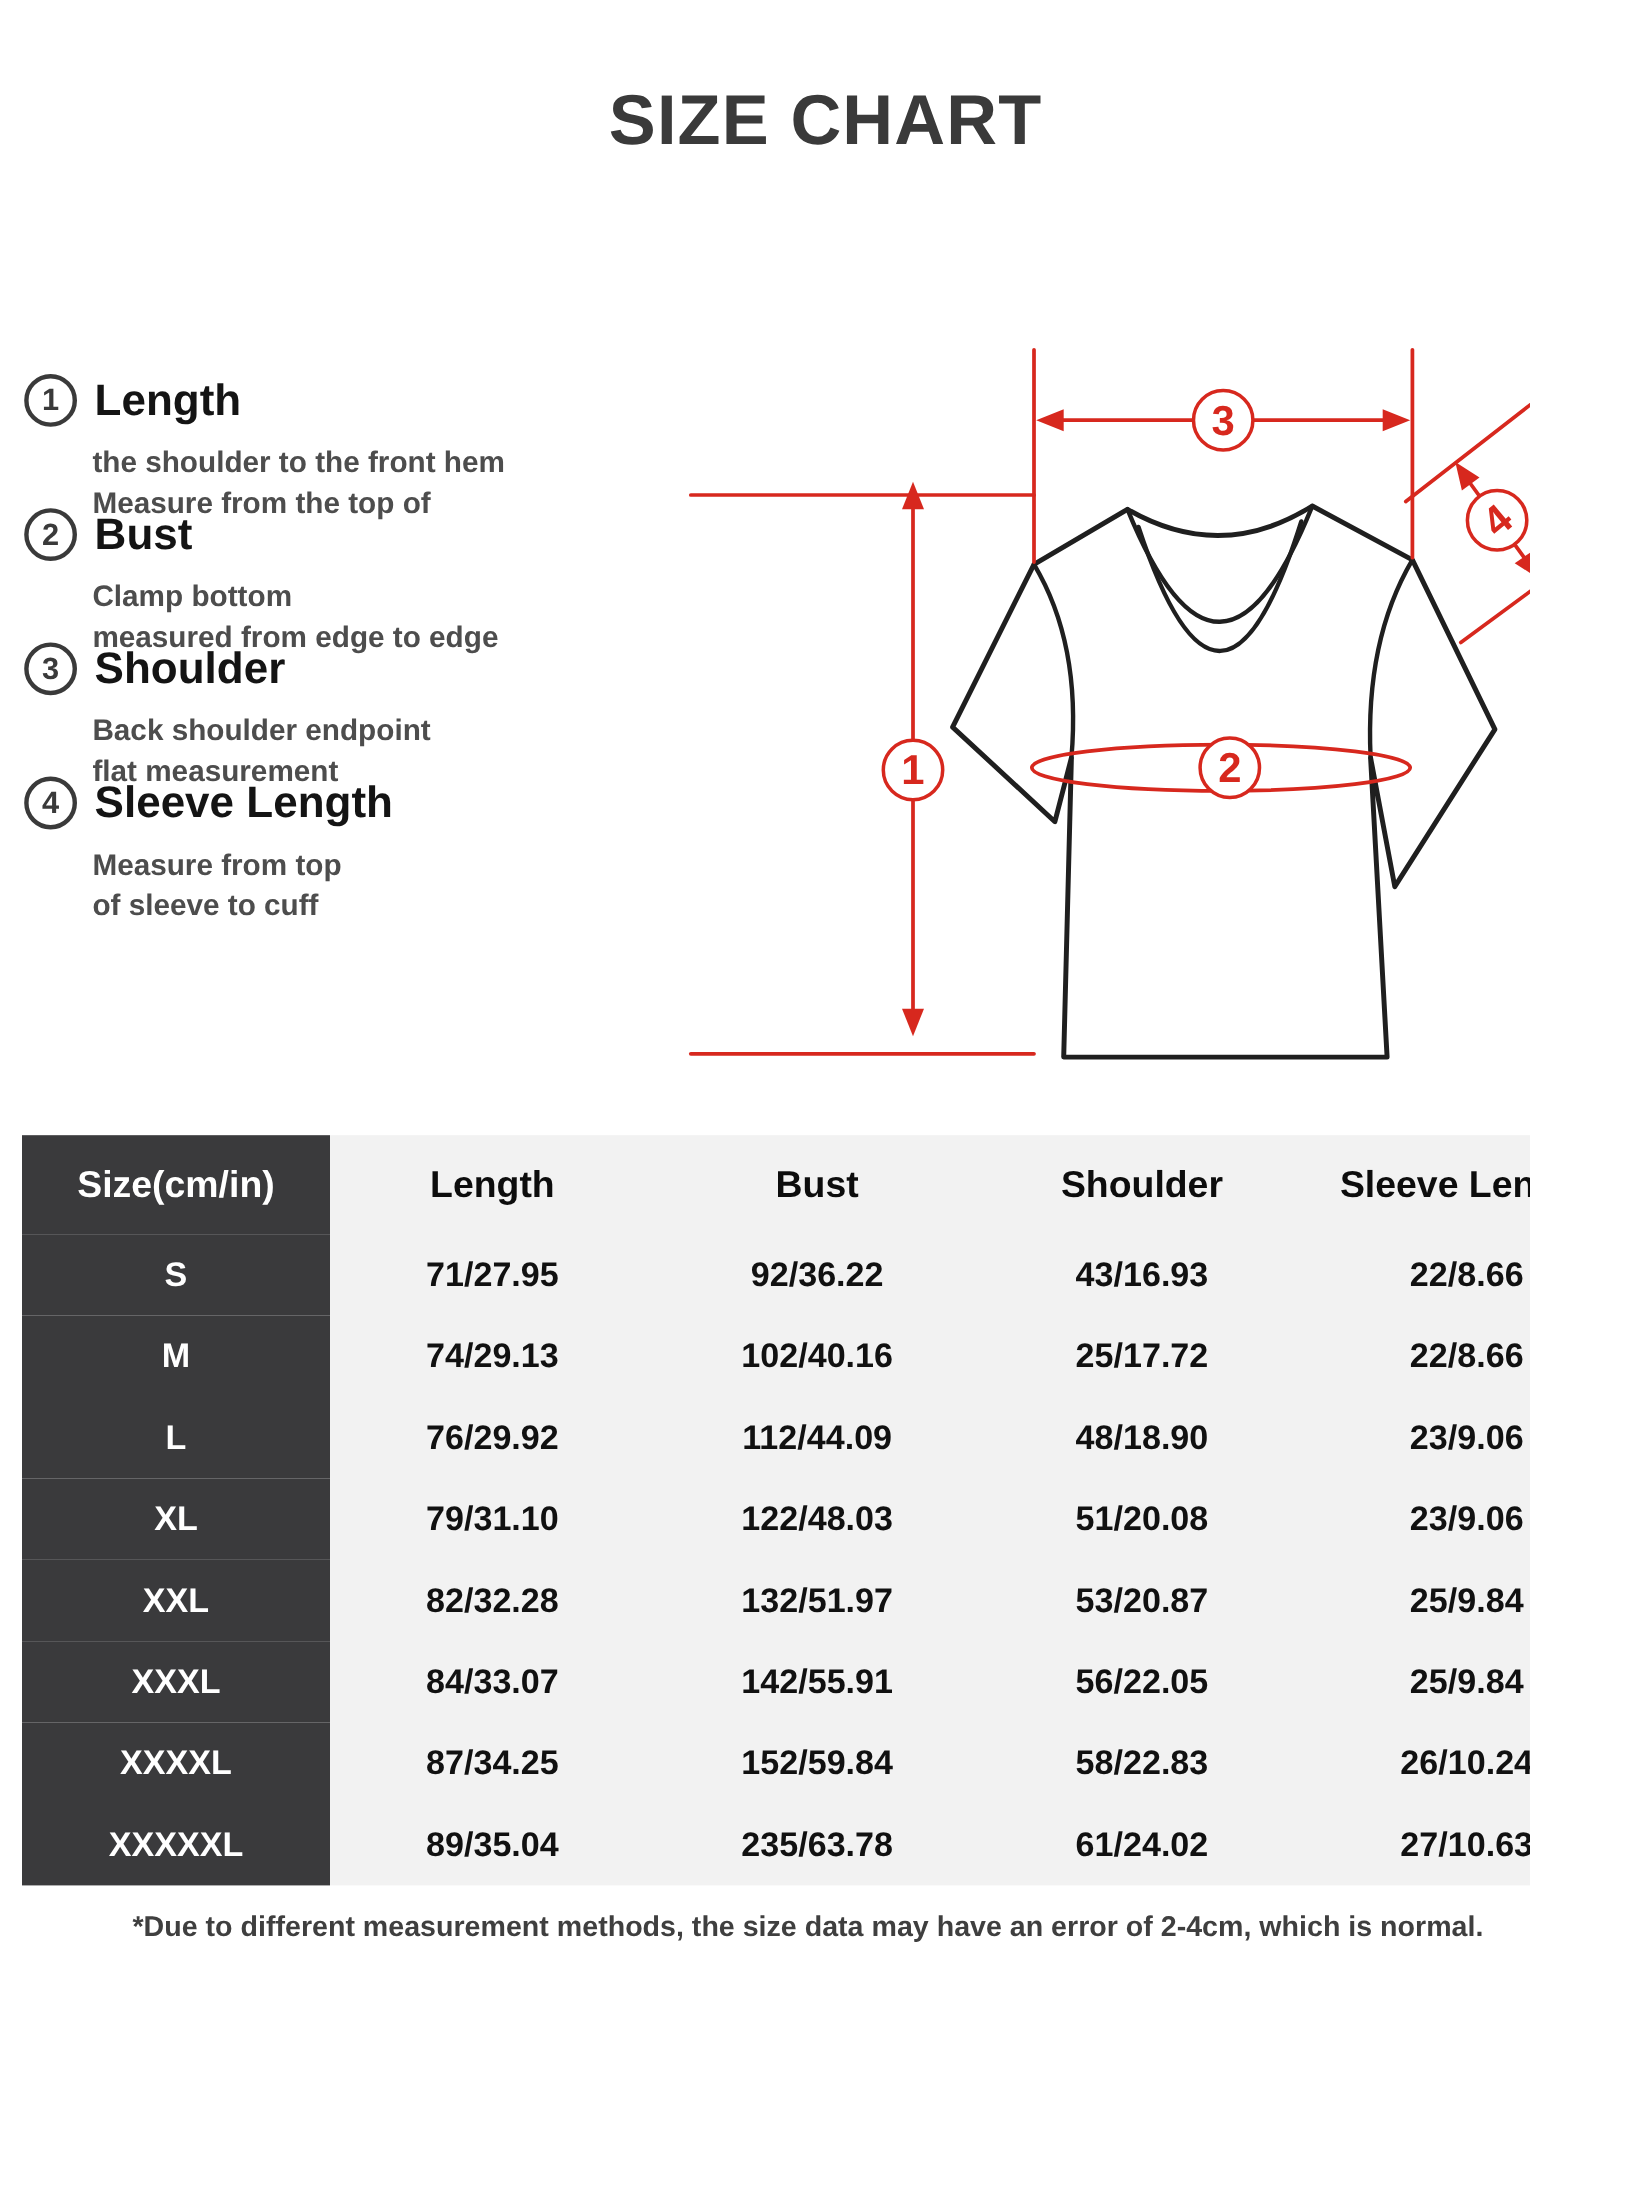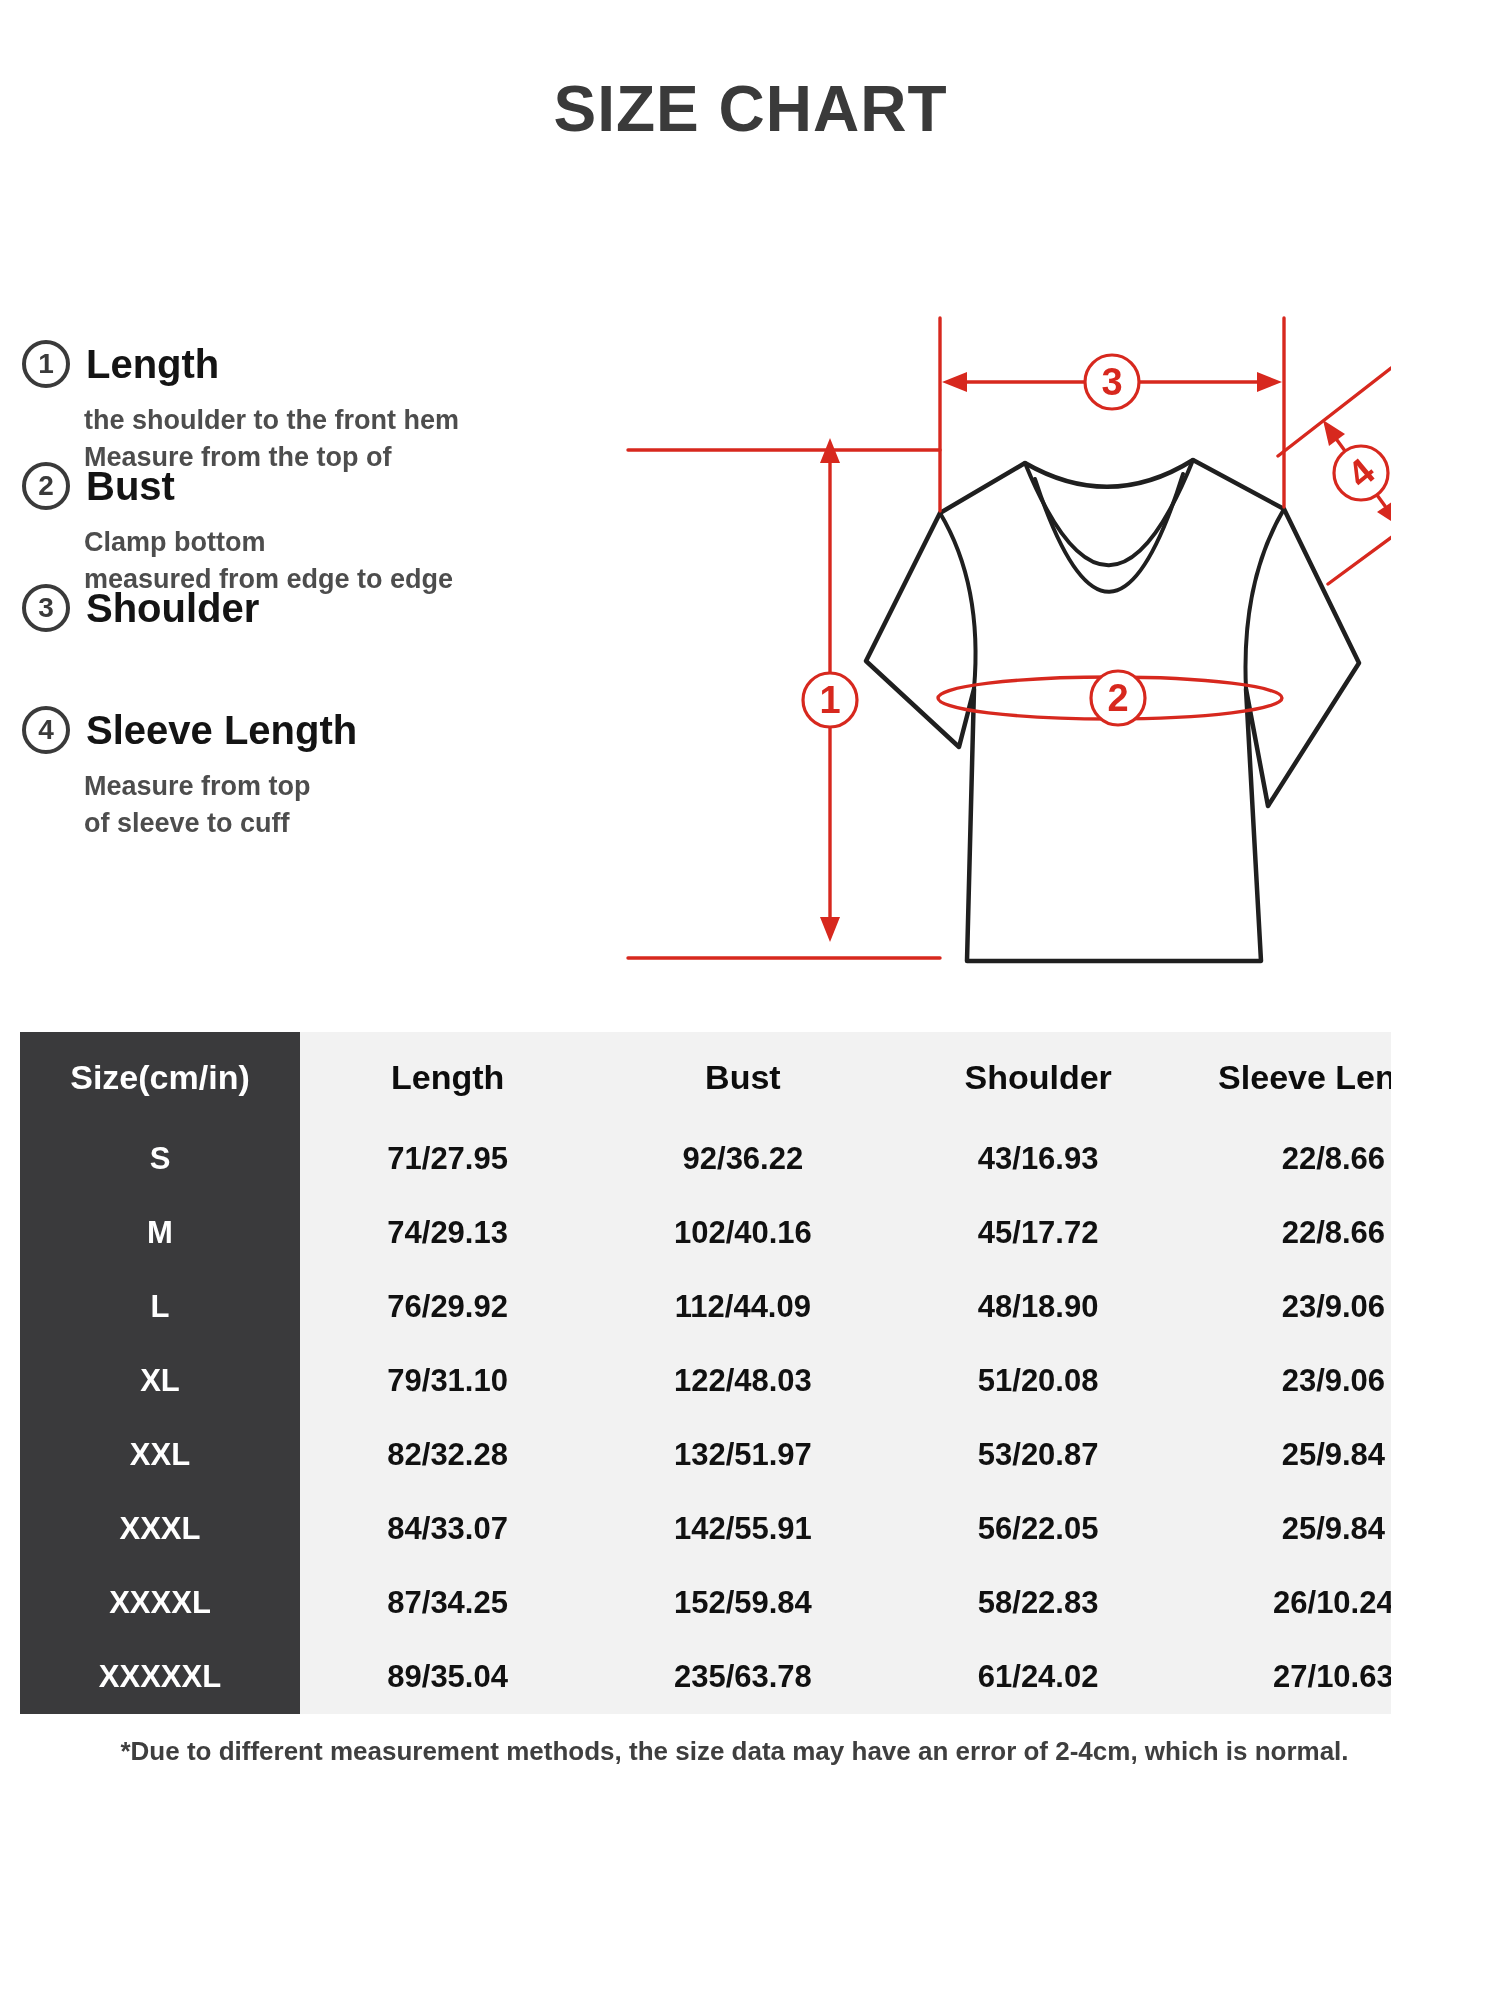--- a/index.html
+++ b/index.html
@@ -102,20 +102,24 @@
       <div>Clamp bottom</div>
       <div>measured from edge to edge</div>
     </div>
   </div>
 
   <div class="instr" style="top:584px">
     <div class="instr-head">
       <span class="num-circle">3</span>
       <span class="instr-title">Shoulder</span>
     </div>
+    <div class="instr-desc">
+      <div>Back shoulder endpoint</div>
+      <div>flat measurement</div>
+    </div>
   </div>
 
   <div class="instr" style="top:706px">
     <div class="instr-head">
       <span class="num-circle">4</span>
       <span class="instr-title">Sleeve Length</span>
     </div>
     <div class="instr-desc">
       <div>Measure from top</div>
       <div>of sleeve to cuff</div>
@@ -183,21 +187,21 @@
       <div class="cell">71/27.95</div>
       <div class="cell">92/36.22</div>
       <div class="cell">43/16.93</div>
       <div class="cell">22/8.66</div>
     </div>
 
     <div class="trow">
       <div class="cell dark">M</div>
       <div class="cell">74/29.13</div>
       <div class="cell">102/40.16</div>
-      <div class="cell">45/17.72</div>
+      <div class="cell">25/17.72</div>
       <div class="cell">22/8.66</div>
     </div>
 
     <div class="trow">
       <div class="cell dark">L</div>
       <div class="cell">76/29.92</div>
       <div class="cell">112/44.09</div>
       <div class="cell">48/18.90</div>
       <div class="cell">23/9.06</div>
     </div>

